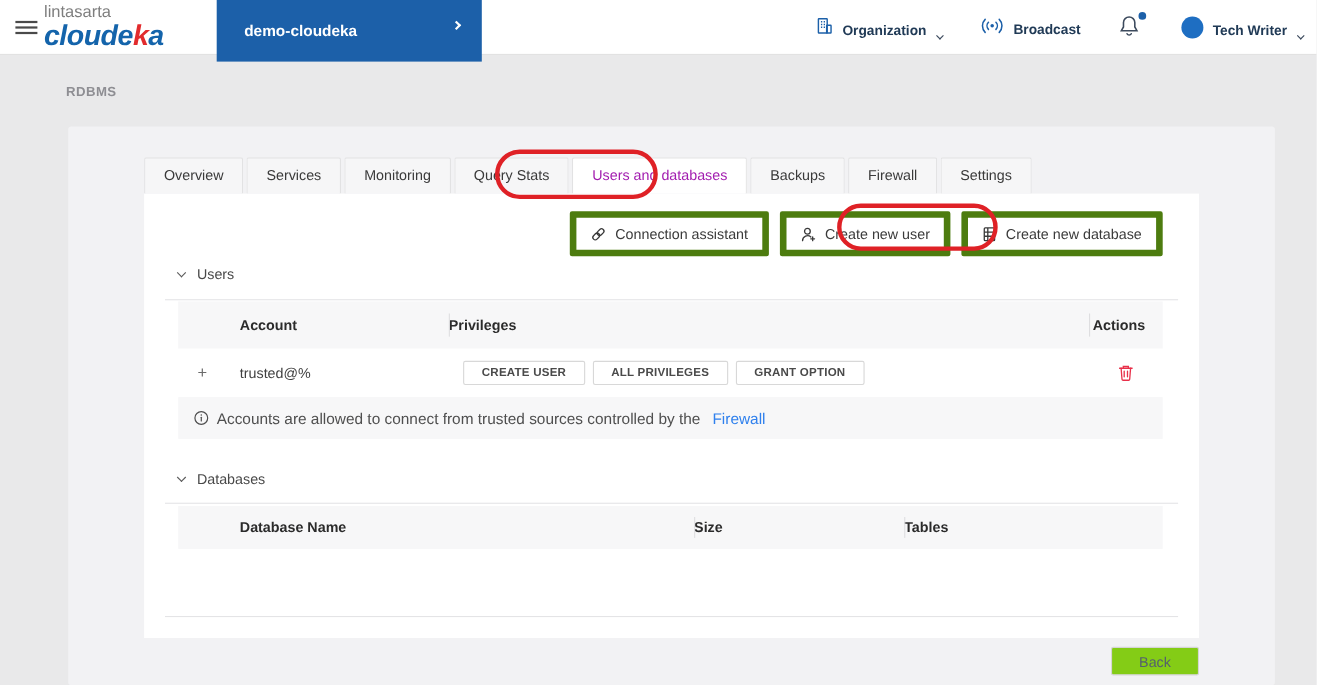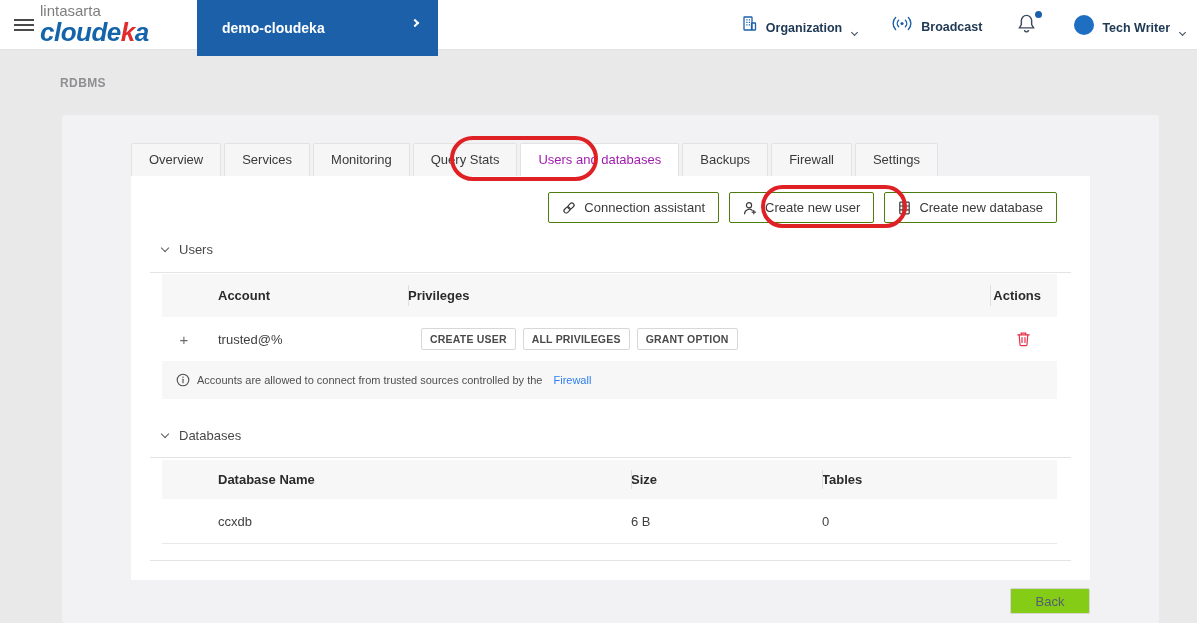--- a/index.html
+++ b/index.html
@@ -38,21 +38,21 @@
   
   .tabs-row { position:absolute; left:131px; top:143px; display:flex; height:33px; z-index:2; }
   .tab { height:33px; line-height:31px; padding:0 17px; margin-right:3px; background:#f6f6f7; border:1px solid #e2e2e3; border-bottom:none; border-radius:2px 2px 0 0; font-size:13px; color:#3a3a3a; cursor:pointer; white-space:nowrap; }
   .tab.active { background:#fff; color:#a21caf; }
 
   
   .panel { position:absolute; left:131px; top:176px; width:959px; height:404px; background:#fff; }
 
   
   .toolbar { position:absolute; top:16px; right:33px; display:flex; gap:10px; }
-  .btn { display:inline-flex; align-items:center; gap:8px; height:31px; padding:0 13px; background:#fff; border:1px solid #4d7c0f; border-radius:2px; font-size:13px; color:#3a3a3a; cursor:pointer; font-family:inherit; }
+  .btn { display:inline-flex; align-items:center; gap:8px; height:41px; padding:0 13px; background:#fff; border:6px solid #4d7c0f; border-radius:2px; font-size:13px; color:#3a3a3a; cursor:pointer; font-family:inherit; }
   .btn svg { flex:none; }
 
   
   .section-title { position:absolute; left:31px; display:flex; align-items:center; gap:11px; font-size:13px; color:#484848; cursor:pointer; }
   .section-title .chev { width:6px; height:6px; border-width:1.5px; color:#5a5a5a; margin-top:-3px; }
   .hr { position:absolute; left:19px; width:921px; height:1px; background:#e4e4e6; }
 
   
   .tbl { position:absolute; left:31px; width:895px; font-size:13px; }
   .trow { display:grid; align-items:center; }
@@ -65,24 +65,24 @@
   .cell.pad56 { padding-left:56px; }
   .cell.right { justify-content:flex-end; padding-right:16px; }
   .u-head { height:43px; }
   .u-row  { height:44px; background:#fff; }
   .d-head { height:39px; }
   .d-row  { height:45px; background:#fff; border-bottom:1px solid #e8e8e8; }
   .acct-cell { position:relative; display:flex; align-items:center; height:100%; }
   .expander { position:absolute; left:14px; background:none; border:none; font-size:15px; color:#6b6b6b; cursor:pointer; width:16px; }
   .acct-name { margin-left:56px; color:#3f3f3f; }
   .chips { display:flex; gap:7px; padding-left:13px; }
-  .chip { border:1px solid #d8d8d8; border-radius:2px; background:#fff; font-size:10.5px; font-weight:600; letter-spacing:.2px; color:#4a4a4a; padding:4px 8px; white-space:nowrap; }
+  .chip { border:1px solid #d8d8d8; border-radius:2px; background:#fff; font-size:10.5px; font-weight:600; letter-spacing:.2px; color:#4a4a4a; padding:4px 16px; white-space:nowrap; }
   .trash-btn { background:none; border:none; cursor:pointer; display:flex; margin:0 auto; padding:2px; }
 
-  .info-row { height:38px; background:#f7f7f8; display:flex; align-items:center; padding-left:14px; font-size:11px; color:#4f4f4f; gap:7px; }
+  .info-row { height:38px; background:#f7f7f8; display:flex; align-items:center; padding-left:14px; font-size:14px; color:#4f4f4f; gap:7px; }
   .info-row .link { color:#2f80ed; cursor:pointer; text-decoration:none; margin-left:4px; }
 
   
   .back-btn { position:absolute; left:1010px; top:588px; width:80px; height:26px; background:#84cc16; border:1px solid #d5d5d5; border-radius:2px; font-size:13px; color:#55606e; cursor:pointer; font-family:inherit; }
 
   
   .annot { position:absolute; border:4px solid #df2126; border-radius:24px; pointer-events:none; z-index:9; }
   .annot-tab { left:450px; top:136px; width:148px; height:45px; }
   .annot-btn { left:761px; top:185px; width:146px; height:43px; }
 </style>
@@ -241,25 +241,20 @@
     <span>Databases</span>
   </div>
   <div class="hr" style="top:281px;"></div>
 
   <div class="tbl" style="top:284px;">
     <div class="trow d-cols thead d-head">
       <div class="cell pad56">Database Name</div>
       <div class="cell pad16 sep">Size</div>
       <div class="cell pad16 sep">Tables</div>
     </div>
-    <div class="trow d-cols d-row">
-      <div class="cell pad56">ccxdb</div>
-      <div class="cell pad16">6 B</div>
-      <div class="cell pad16">0</div>
-    </div>
   </div>
 
   <div class="hr" style="top:384px;"></div>
 </section>
 
 <button class="back-btn">Back</button>
 
 <div class="annot annot-tab"></div>
 <div class="annot annot-btn"></div>
 

